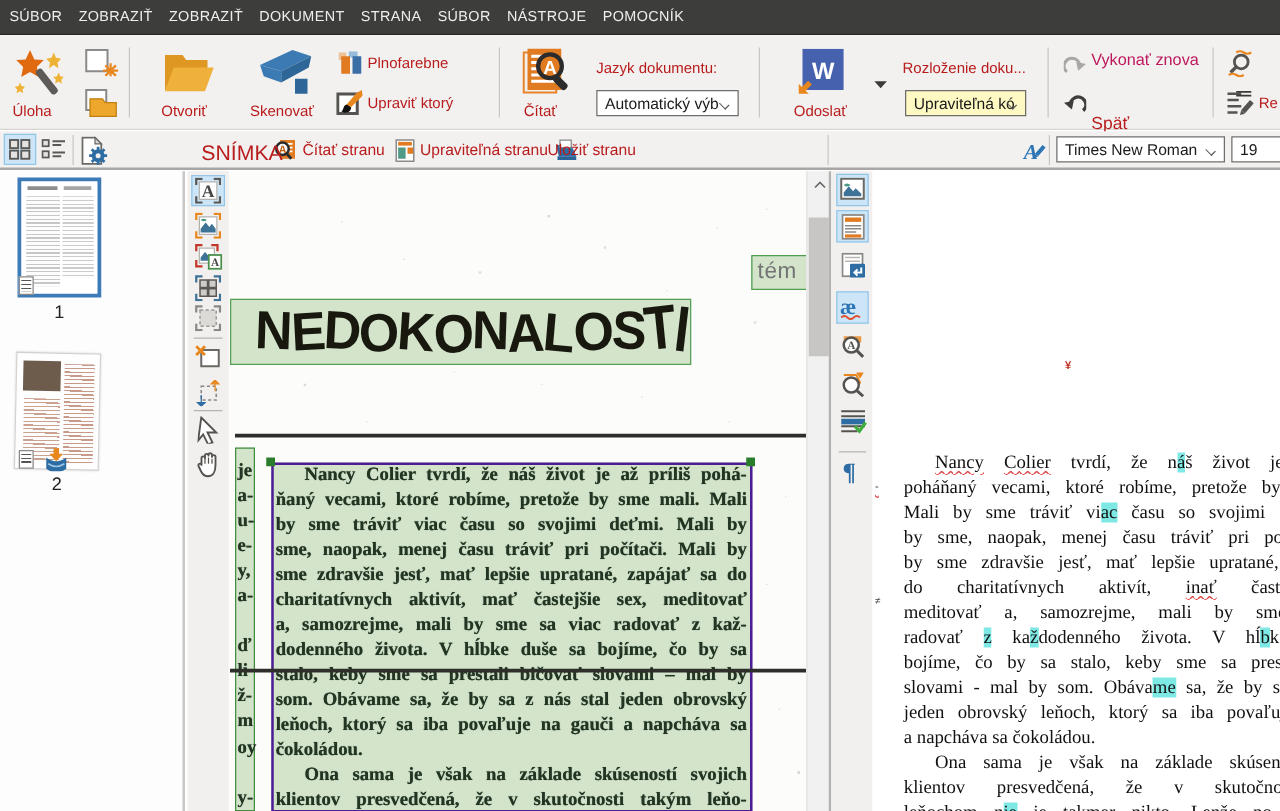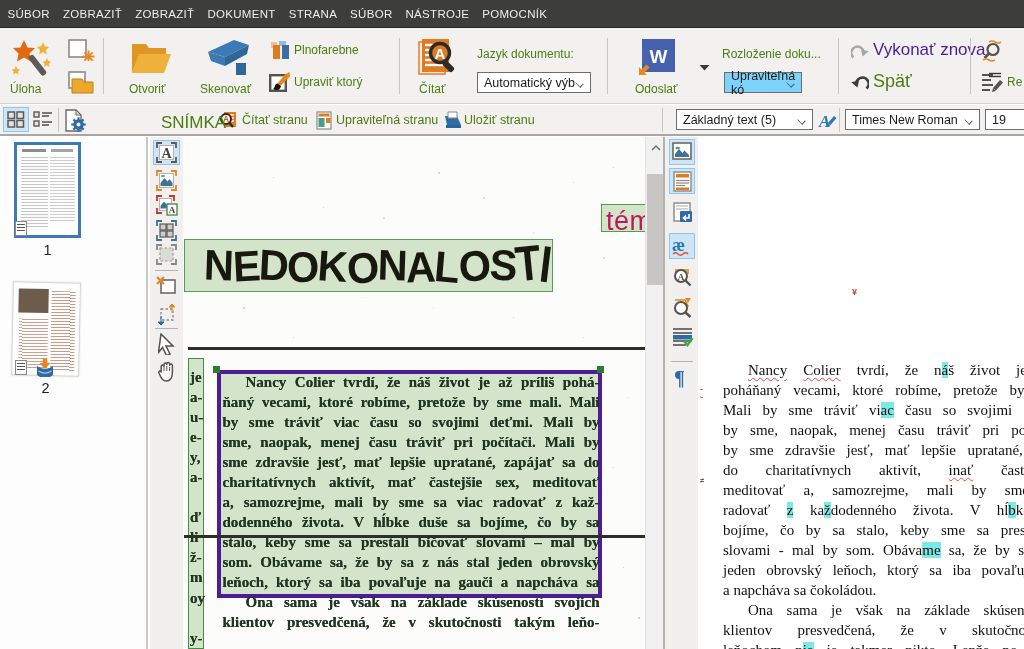--- a/index.html
+++ b/index.html
@@ -1,20 +1,20 @@
 <!DOCTYPE html>
 <html><head><meta charset="utf-8"><style>
 *{margin:0;padding:0;box-sizing:border-box}
 html,body{width:1024px;height:649px;overflow:hidden;font-family:"Liberation Sans",sans-serif}
 .abs{position:absolute}
 #menubar{position:absolute;left:0;top:0;width:1024px;height:28px;background:#3d3d3c;border-bottom:1px solid #2a2a29;color:#efeeed;font-size:11.5px;display:flex;align-items:center;padding-left:1px}
 #menubar span{padding:0 6.5px;letter-spacing:.3px}
 #toolbar1{position:absolute;left:0;top:28px;width:1024px;height:76px;background:#f2f1f0;border-bottom:1px solid #d7d5d3}
 #toolbar2{position:absolute;left:0;top:105px;width:1024px;height:31px;background:#f2f1f0;border-bottom:2px solid #a9a7a5}
-.tlabel{position:absolute;font-size:12px;color:#4d7c0f}
+.tlabel{position:absolute;font-size:12px;color:#b91c1c}
 .vsep1{position:absolute;top:10px;height:56px;width:1px;background:#c9c7c5}
 .ddown{position:absolute;height:21px;background:#fff;border:1px solid #6f6d6b;font-size:12.5px;color:#1b1b1b;display:flex;align-items:center;padding-left:6px}
 .chev{position:absolute;right:6px;top:6px;width:8px;height:8px}
 .chev:before{content:"";position:absolute;left:0;top:1px;width:6px;height:6px;border-right:1.4px solid #555;border-bottom:1.4px solid #555;transform:rotate(45deg) scale(1,.7)}
 #content{position:absolute;left:0;top:137px;width:1024px;height:512px;background:#fff}
 #thumbs{position:absolute;left:0;top:0;width:148px;height:512px;background:#fdfdfd;border-right:2px solid #c9c7c5}
 #imgtools{position:absolute;left:150px;top:0;width:33px;height:512px;background:#f1f0ee}
 #imgarea{position:absolute;left:183px;top:0;width:462px;height:512px;background:#fcfcfb;overflow:hidden}
 #imgscroll{position:absolute;left:645px;top:0;width:18px;height:512px;background:#f1f1f1;border-left:1px solid #e2e2e2}
 #tdivider{position:absolute;left:663px;top:0;width:2px;height:512px;background:#b4b2b0}
@@ -143,24 +143,24 @@
 <div class="tlabel" style="left:200px;top:54px">Skenovať</div>
 <div class="tlabel" style="left:294px;top:15px">Plnofarebne</div>
 <div class="tlabel" style="left:294px;top:47px">Upraviť ktorý</div>
 <div class="vsep1" style="left:399px"></div>
 <div class="tlabel" style="left:419px;top:54px">Čítať</div>
 <div class="tlabel" style="left:477px;top:19px">Jazyk dokumentu:</div>
 <div class="ddown" style="left:477px;top:44px;width:114px">Automatický výb<i class="chev"></i></div>
 <div class="vsep1" style="left:607px"></div>
 <div class="tlabel" style="left:635px;top:54px">Odoslať</div>
 <div class="tlabel" style="left:722px;top:19px">Rozloženie doku...</div>
-<div class="ddown" style="left:724px;top:44px;width:78px;background:#7dd3fc">Upraviteľná kó<i class="chev"></i></div>
+<div class="ddown" style="left:724px;top:44px;width:97px;background:#fef9c3">Upraviteľná kó<i class="chev"></i></div>
 <div class="vsep1" style="left:838px"></div>
-<div class="tlabel" style="left:873px;top:12px;color:#4c1d95;font-size:17px">Vykonať znova</div>
-<div class="tlabel" style="left:873px;top:43px;font-size:18px">Späť</div>
+<div class="tlabel" style="left:873px;top:12px;color:#be185d;font-size:13px">Vykonať znova</div>
+<div class="tlabel" style="left:873px;top:62px;font-size:14px">Späť</div>
 <div class="vsep1" style="left:970px"></div>
 <div class="tlabel" style="left:1034px;top:15px">Ov</div>
 <div class="tlabel" style="left:1007px;top:47px">Re</div>
 </div>
 
 <div id="toolbar2">
 <div class="abs selbg" style="left:3px;top:2px;width:26px;height:25px"></div>
 <svg class="abs" style="left:7px;top:6px" width="18" height="17" viewBox="0 0 18 17">
   <g fill="#e5e3e1" stroke="#5b5956" stroke-width="1.5">
         <rect x="1" y="1" width="6.5" height="6.5"></rect>
@@ -214,23 +214,22 @@
   <rect x="10" y="7" width="4.5" height="5" fill="#e07b22"></rect>
 </svg>
 <svg class="abs" style="left:443px;top:6px" width="20" height="19" viewBox="0 0 20 19">
   <path d="M2 5 h12 l4 9 h-14 z" fill="#2e6da4"></path>
   <path d="M3 14 h15 v3 h-15 z" fill="#2a639a"></path>
   <path d="M5 1 h9 v6 h-9 z" fill="#fff" stroke="#888" stroke-width="1"></path>
 </svg>
 <div class="tlabel" style="left:161px;top:8px;font-size:17px">SNÍMKA</div>
 <div class="tlabel" style="left:242px;top:8px;font-size:12.5px">Čítať stranu</div>
 <div class="tlabel" style="left:336px;top:8px;font-size:12.5px">Upraviteľná stranu</div>
-<div class="tlabel" style="left:464px;top:8px;font-size:12.5px">Uložiť stranu</div>
+<div class="tlabel" style="left:438px;top:8px;font-size:12.5px">Uložiť stranu</div>
 <div class="vsep2" style="position:absolute;left:662px;top:3px;height:24px;width:1px;background:#c9c7c5"></div>
-<div class="ddown" style="left:676px;top:4px;width:137px">Základný text (5)<i class="chev"></i></div>
 <div class="vsep2" style="position:absolute;left:839px;top:3px;height:24px;width:1px;background:#c9c7c5"></div>
 <div class="ddown" style="left:845px;top:4px;width:135px">Times New Roman<i class="chev"></i></div>
 <div class="ddown" style="left:985px;top:4px;width:45px">19</div>
 <svg class="abs" style="left:818px;top:6px" width="19" height="20" viewBox="0 0 19 20">
   <text x="1" y="16" font-size="17" font-weight="bold" fill="#2e75b5" font-family="Liberation Serif" font-style="italic">A</text>
   <path d="M10 12 l6-7 2.5 2 -6 7 z" fill="#2e75b5"></path>
   <path d="M10 12 l-.8 3.4 3.3-1 z" fill="#2e75b5"></path>
 </svg>
 </div>
 
@@ -349,33 +348,34 @@
       <i class="abs" style="left:445px;top:260px;width:1px;height:1px;background:#e0e0da"></i>
       <i class="abs" style="left:70px;top:460px;width:2px;height:2px;background:#dadad4"></i>
       <i class="abs" style="left:100px;top:430px;width:1px;height:1px;background:#dadad4"></i>
       <i class="abs" style="left:440px;top:430px;width:1px;height:1px;background:#dadad4"></i>
       <i class="abs" style="left:455px;top:480px;width:2px;height:2px;background:#d2d2cc"></i>
       <i class="abs" style="left:250px;top:170px;width:1px;height:1px;background:#e0e0da"></i>
       <i class="abs" style="left:180px;top:160px;width:1px;height:1px;background:#e0e0da"></i>
       <i class="abs" style="left:420px;top:120px;width:2px;height:2px;background:#e0e0da"></i>
       <i class="abs" style="left:60px;top:110px;width:1px;height:1px;background:#dadad4"></i>
   <div class="greenbox" style="left:418px;top:67px;width:50px;height:28px;">
-        <span style="position:absolute;left:4px;top:1px;font-size:27px;color:#be185d;letter-spacing:.5px">tém</span>
+        <span style="position:absolute;left:4px;top:1px;font-size:18px;color:#737373;letter-spacing:.5px">tém</span>
       </div>
   <div class="greenbox" style="left:1px;top:102px;width:369px;height:53px;border-color:#55a055"></div>
   <div id="titleink" style="position:absolute;left:21px;top:104px;width:352px;height:55px;color:#18180f;font-weight:bold;font-size:43px;white-space:nowrap;letter-spacing:-1.5px;transform:scaleX(.965);transform-origin:left">
     <span class="tl" style="transform:rotate(2deg)">N</span><span class="tl" style="transform:rotate(-3deg) translateY(1px)">E</span><span class="tl" style="transform:rotate(3deg)">D</span><span class="tl" style="transform:rotate(-2deg) translateY(2px)">O</span><span class="tl" style="transform:rotate(4deg) translateY(1px)">K</span><span class="tl" style="transform:rotate(-4deg) translateY(3px)">O</span><span class="tl" style="transform:rotate(2deg)">N</span><span class="tl" style="transform:rotate(-2deg) translateY(2px)">A</span><span class="tl" style="transform:rotate(5deg) translateY(2px)">L</span><span class="tl" style="transform:rotate(-3deg) translateY(1px)">O</span><span class="tl" style="transform:rotate(3deg)">S</span><span class="tl" style="transform:rotate(-6deg) translateY(-2px) scale(1,1.15)">T</span><span class="tl" style="transform:rotate(7deg) translateY(-1px) scale(1,1.2)">I</span>
   </div>
   <div style="position:absolute;left:5px;top:210px;width:457px;height:2.5px;background:#2e2d2a"></div>
   <div class="greenbox" id="jeblock" style="left:5px;top:221px;width:16px;height:291px;border-color:#3f8f3f">
     <div style="position:absolute;left:1px;top:8px;width:14px;font-family:'Liberation Serif',serif;font-weight:bold;font-size:15px;line-height:20.05px;color:#213522;text-align:left;text-shadow:0 0 .6px rgba(32,52,34,.85)">je<br>a-<br>u-<br>e-<br>y,<br>a-<br>&nbsp;<br>ď<br>li<br>ž-<br>m<br>oy<br>&nbsp;<br>y-</div>
   </div>
-  <div class="greenbox" id="nancyblock" style="left:33.5px;top:232.5px;width:385px;height:228px;border:4px solid #4c1d95">
+  <div class="greenbox" id="nancyblock" style="left:33.5px;top:232.5px;width:385px;height:280px;border:2px solid #4c1d95">
     <div id="scantext" style="position:absolute;left:2px;top:-2px;width:377px">
       <div style="text-indent:23px">Nancy Colier tvrdí, že náš život je až príliš pohá-<br>ňaný vecami, ktoré robíme, pretože by sme mali. Mali<br>by sme tráviť viac času so svojimi deťmi. Mali by<br>sme, naopak, menej času tráviť pri počítači. Mali by<br>sme zdravšie jesť, mať lepšie upratané, zapájať sa do<br>charitatívnych aktivít, mať častejšie sex, meditovať<br>a, samozrejme, mali by sme sa viac radovať z kaž-<br>dodenného života. V hĺbke duše sa bojíme, čo by sa<br>stalo, keby sme sa prestali bičovať slovami – mal by<br>som. Obávame sa, že by sa z nás stal jeden obrovský<br>leňoch, ktorý sa iba povaľuje na gauči a napcháva sa</div>
+      <div style="text-align-last:left">čokoládou.</div>
       <div style="text-indent:23px">Ona sama je však na základe skúseností svojich<br>klientov presvedčená, že v skutočnosti takým leňo-</div>
     </div>
   </div>
   <div class="handle" style="left:30px;top:229px"></div>
   <div class="handle" style="left:414px;top:229px"></div>
   <div style="position:absolute;left:1px;top:398px;width:461px;height:2.5px;background:#2e2e2a"></div>
 </div>
 <div id="imgscroll">
   <svg class="abs" style="left:5px;top:8px" width="10" height="6" viewBox="0 0 10 6">
         <polyline points="1,5 5,1 9,5" fill="none" stroke="#6b6965" stroke-width="1.4"></polyline>

